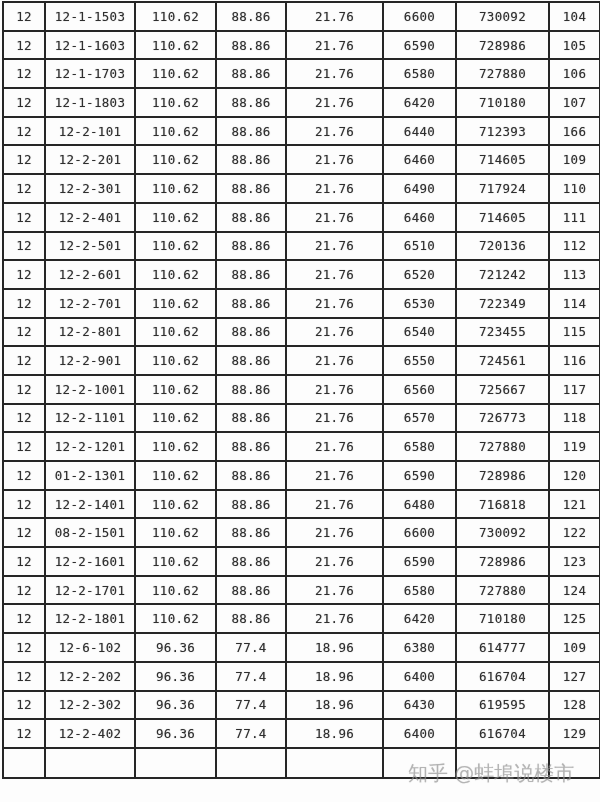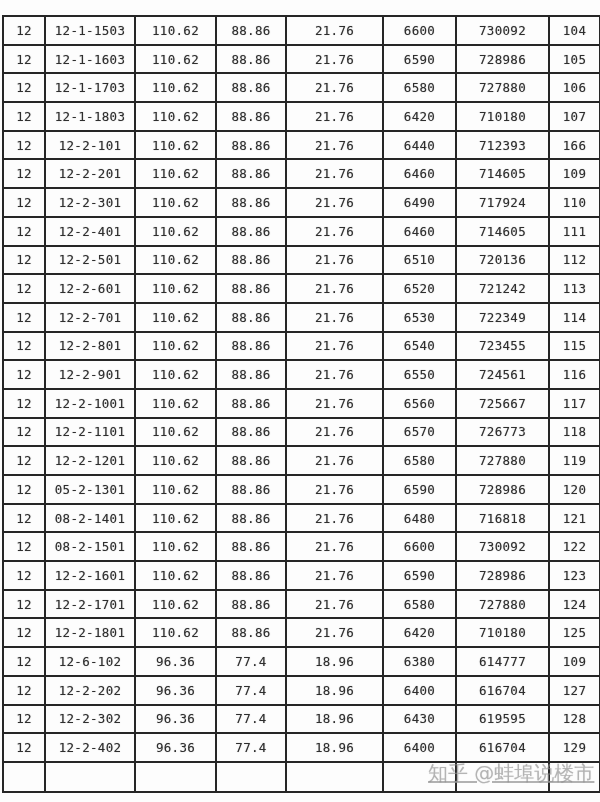--- a/index.html
+++ b/index.html
@@ -12,50 +12,49 @@
     width: 600px;
     height: 802px;
     background: #fdfdfd;
     overflow: hidden;
   }
   table.price-table {
     border-collapse: collapse;
     table-layout: fixed;
     width: 597px;
     margin-left: 2px;
-    margin-top: 15px;
+    margin-top: 1px;
   }
   table.price-table td {
     border: 2px solid #262626;
     height: 28.7px;
     text-align: center;
     vertical-align: middle;
     font-size: 12.5px;
     color: #2e2e2e;
     letter-spacing: 0.3px;
     text-shadow: 0 0 1px rgba(90,90,90,0.55);
     overflow: hidden;
     white-space: nowrap;
   }
   tr.partial-row td {
     height: 30px;
   }
   .watermark {
     position: absolute;
-    left: 428px;
+    left: 408px;
     top: 760px;
     width: 170px;
     font-family: "DejaVu Sans", "Liberation Sans", sans-serif;
     font-size: 20px;
     line-height: 26px;
     color: rgba(145, 145, 145, 0.55);
     white-space: nowrap;
     pointer-events: none;
     text-shadow: 0 0 1px rgba(150,150,150,0.35);
-    text-decoration: underline;
   }
 </style>
 </head>
 <body>
 
 <div class="page">
 
   <table class="price-table">
     <colgroup>
       <col style="width:42px">
@@ -223,31 +222,31 @@
           <td>12-2-1201</td>
           <td>110.62</td>
           <td>88.86</td>
           <td>21.76</td>
           <td>6580</td>
           <td>727880</td>
           <td>119</td>
         </tr>
         <tr>
           <td>12</td>
-          <td>05-2-1301</td>
+          <td>01-2-1301</td>
           <td>110.62</td>
           <td>88.86</td>
           <td>21.76</td>
           <td>6590</td>
           <td>728986</td>
           <td>120</td>
         </tr>
         <tr>
           <td>12</td>
-          <td>08-2-1401</td>
+          <td>12-2-1401</td>
           <td>110.62</td>
           <td>88.86</td>
           <td>21.76</td>
           <td>6480</td>
           <td>716818</td>
           <td>121</td>
         </tr>
         <tr>
           <td>12</td>
           <td>08-2-1501</td>

